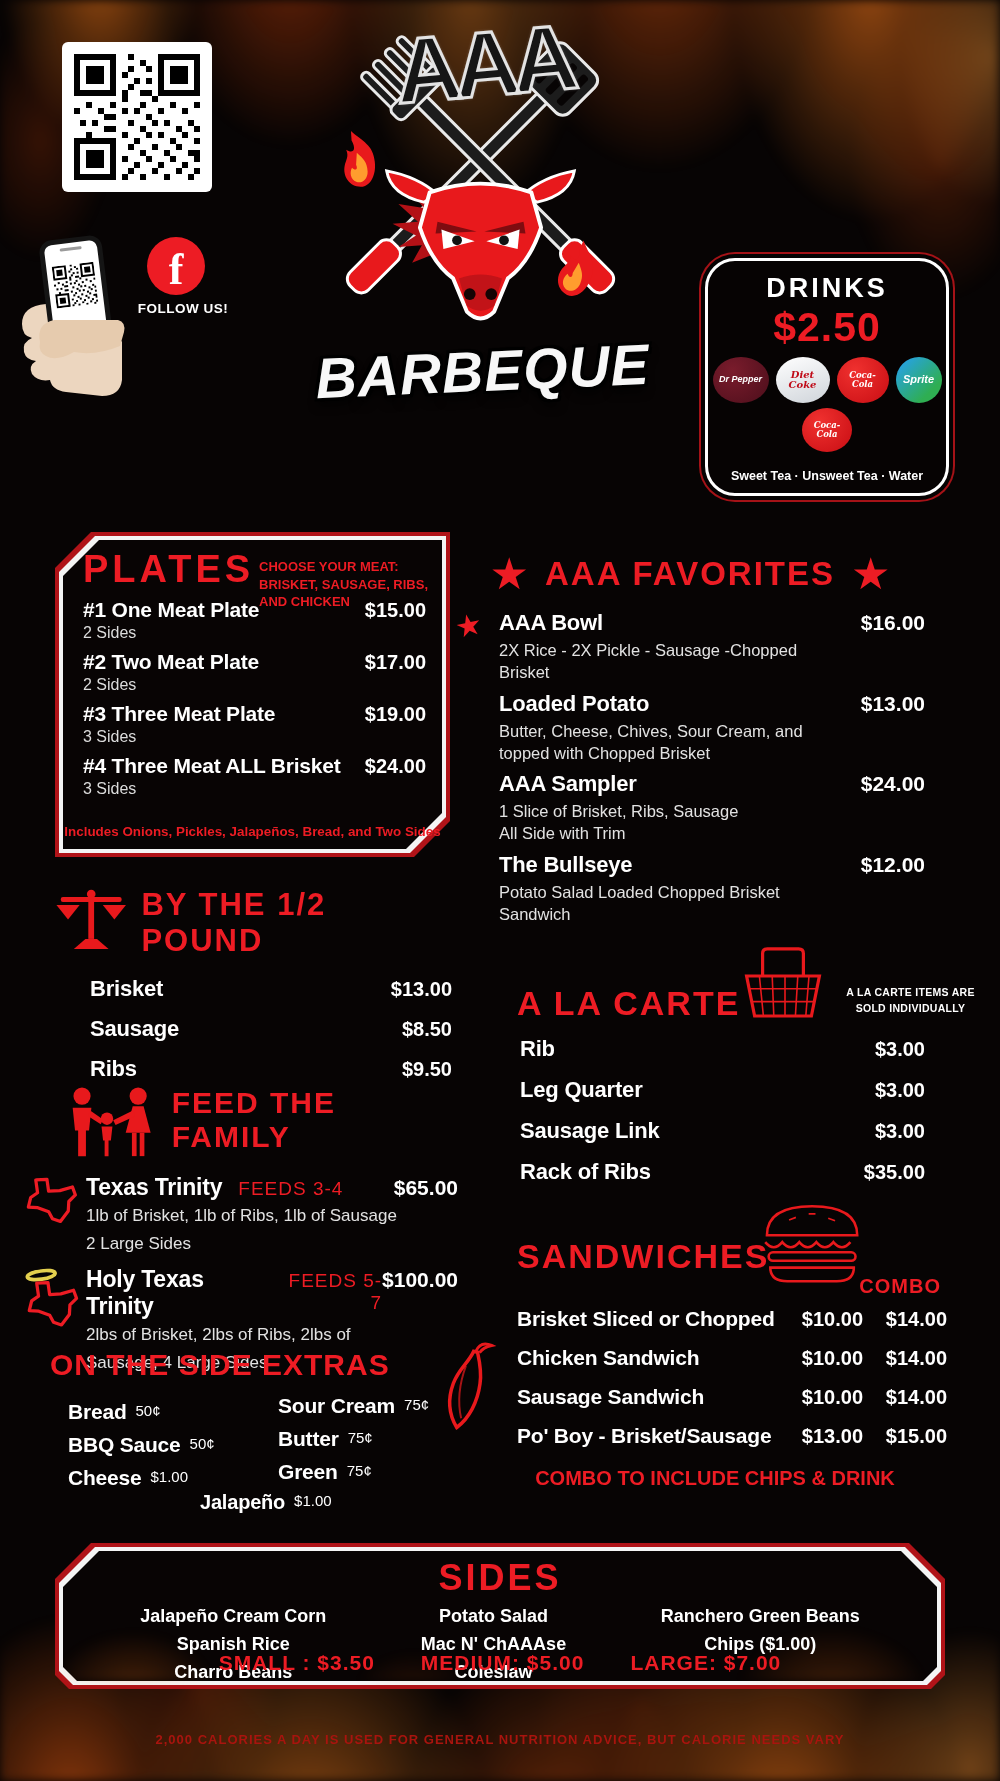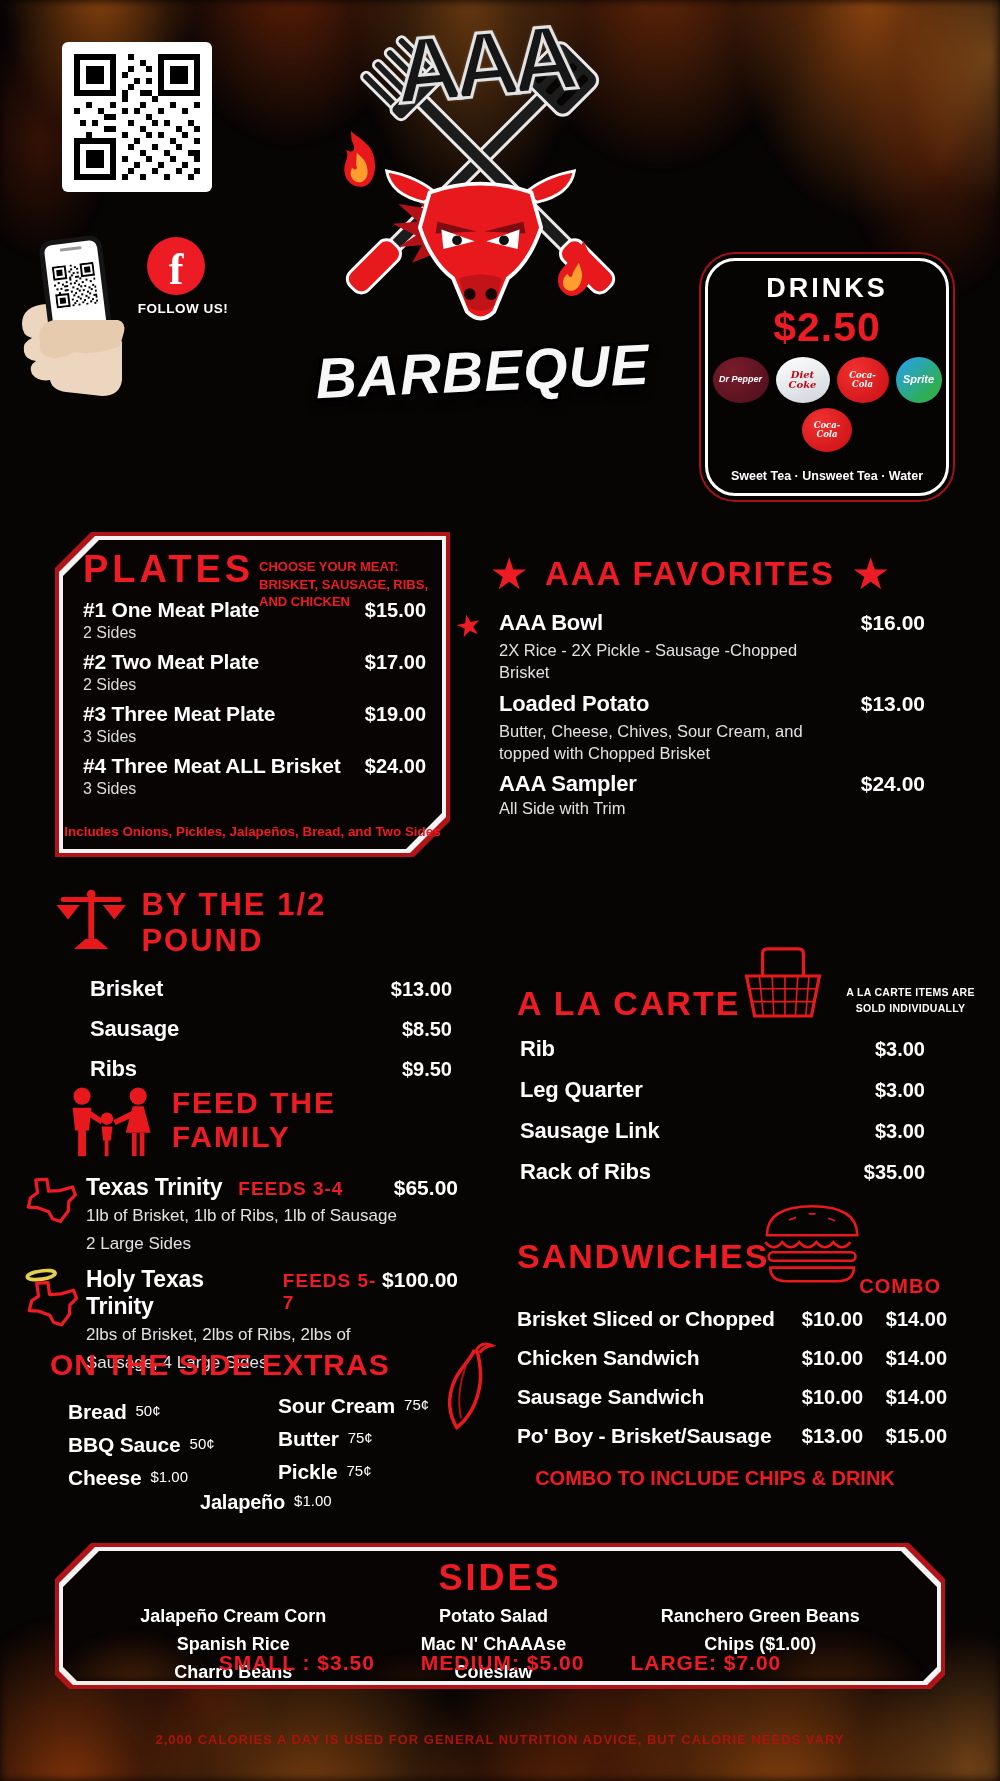--- a/index.html
+++ b/index.html
@@ -84,21 +84,21 @@
   .halfp-items .item-name{font-size:22px;}
   .halfp-items .price{font-size:20px;}
   
   .family{left:28px;top:1082px;width:430px;}
   .family-head{display:flex;align-items:flex-end;gap:14px;margin-left:40px;}
   .family-head .sec-title{font-size:30px;margin-bottom:10px;}
   .fam-item{position:relative;margin-top:10px;padding-left:58px;}
   .fam-texas{position:absolute;left:-4px;top:2px;}
   .fam-row{display:flex;align-items:baseline;}
   .fam-row .item-name{font-size:23px;}
-  .fam-feeds{color:#ed1c24;font-weight:bold;font-size:19px;margin-left:16px;letter-spacing:1px;}
+  .fam-feeds{color:#ed1c24;font-weight:normal;font-size:19px;margin-left:16px;letter-spacing:1px;text-align:right;}
   .fam-row .price{margin-left:auto;font-size:21px;}
   .fam-desc{font-size:17px;color:#e2e2e2;line-height:1.45;margin-top:3px;}
   
   .extras{left:50px;top:1348px;width:420px;}
   .extras-title{font-size:30px;letter-spacing:1px;}
   .ex-col1{position:absolute;left:18px;top:52px;}
   .ex-col2{position:absolute;left:228px;top:46px;}
   .ex-item{margin-bottom:9px;white-space:nowrap;}
   .ex-item .item-name{font-size:21px;}
   .ex-price{font-size:15px;font-weight:normal;color:#fff;margin-left:9px;position:relative;top:-3px;}
@@ -386,21 +386,21 @@
       <path d="M20 30 C18 48 20 66 28 82" stroke-width="2" opacity=".7"></path>
     </svg>
     <div class="ex-col1">
       <div class="ex-item"><span class="item-name">Bread</span><span class="ex-price">50¢</span></div>
       <div class="ex-item"><span class="item-name">BBQ Sauce</span><span class="ex-price">50¢</span></div>
       <div class="ex-item"><span class="item-name">Cheese</span><span class="ex-price">$1.00</span></div>
     </div>
     <div class="ex-col2">
       <div class="ex-item"><span class="item-name">Sour Cream</span><span class="ex-price">75¢</span></div>
       <div class="ex-item"><span class="item-name">Butter</span><span class="ex-price">75¢</span></div>
-      <div class="ex-item"><span class="item-name">Pickle</span><span class="ex-price">75¢</span></div>
+      <div class="ex-item"><span class="item-name">Green</span><span class="ex-price">75¢</span></div>
     </div>
     <div class="ex-center"><span class="item-name" style="font-size:20px">Jalapeño</span><span class="ex-price">$1.00</span></div>
   </div>
 
   <div class="abs fav">
     <div class="fav-title-row">
       <span class="star-big">★</span>
       <span class="sec-title">AAA FAVORITES</span>
       <span class="star-big">★</span>
     </div>
@@ -418,21 +418,29 @@
             <span class="item-name">Loaded Potato</span>
             <span class="price">$13.00</span>
           </div>
         <div class="fav-desc">Butter, Cheese, Chives, Sour Cream, and topped with Chopped Brisket</div>
       </div>
       <div class="fav-item">
         <div class="row">
             <span class="item-name">AAA Sampler</span>
             <span class="price">$24.00</span>
           </div>
+        <div class="fav-desc" style="margin-bottom:0">1 Slice of Brisket, Ribs, Sausage</div>
         <div class="fav-desc" style="margin-top:0">All Side with Trim</div>
+      </div>
+      <div class="fav-item">
+        <div class="row">
+            <span class="item-name">The Bullseye</span>
+            <span class="price">$12.00</span>
+          </div>
+        <div class="fav-desc" style="width:330px">Potato Salad Loaded Chopped Brisket Sandwich</div>
       </div>
     </div>
   </div>
 
   <div class="abs carte">
     <svg class="carte-basket" width="92" height="84" viewBox="0 0 115 95" fill="none" stroke="#e8191c">
       <path d="M32 40 L32 12 Q32 6 38 6 L77 6 Q83 6 83 12 L83 40" stroke-width="4"></path>
       <path d="M12 40 L103 40 L93 90 L22 90 Z" stroke-width="4"></path>
       <path d="M16 56 H99 M19 72 H96" stroke-width="2"></path>
       <path d="M28 40 L33 90 M44 40 L46 90 M60 40 L60 90 M76 40 L73 90 M90 40 L86 90" stroke-width="2"></path>

